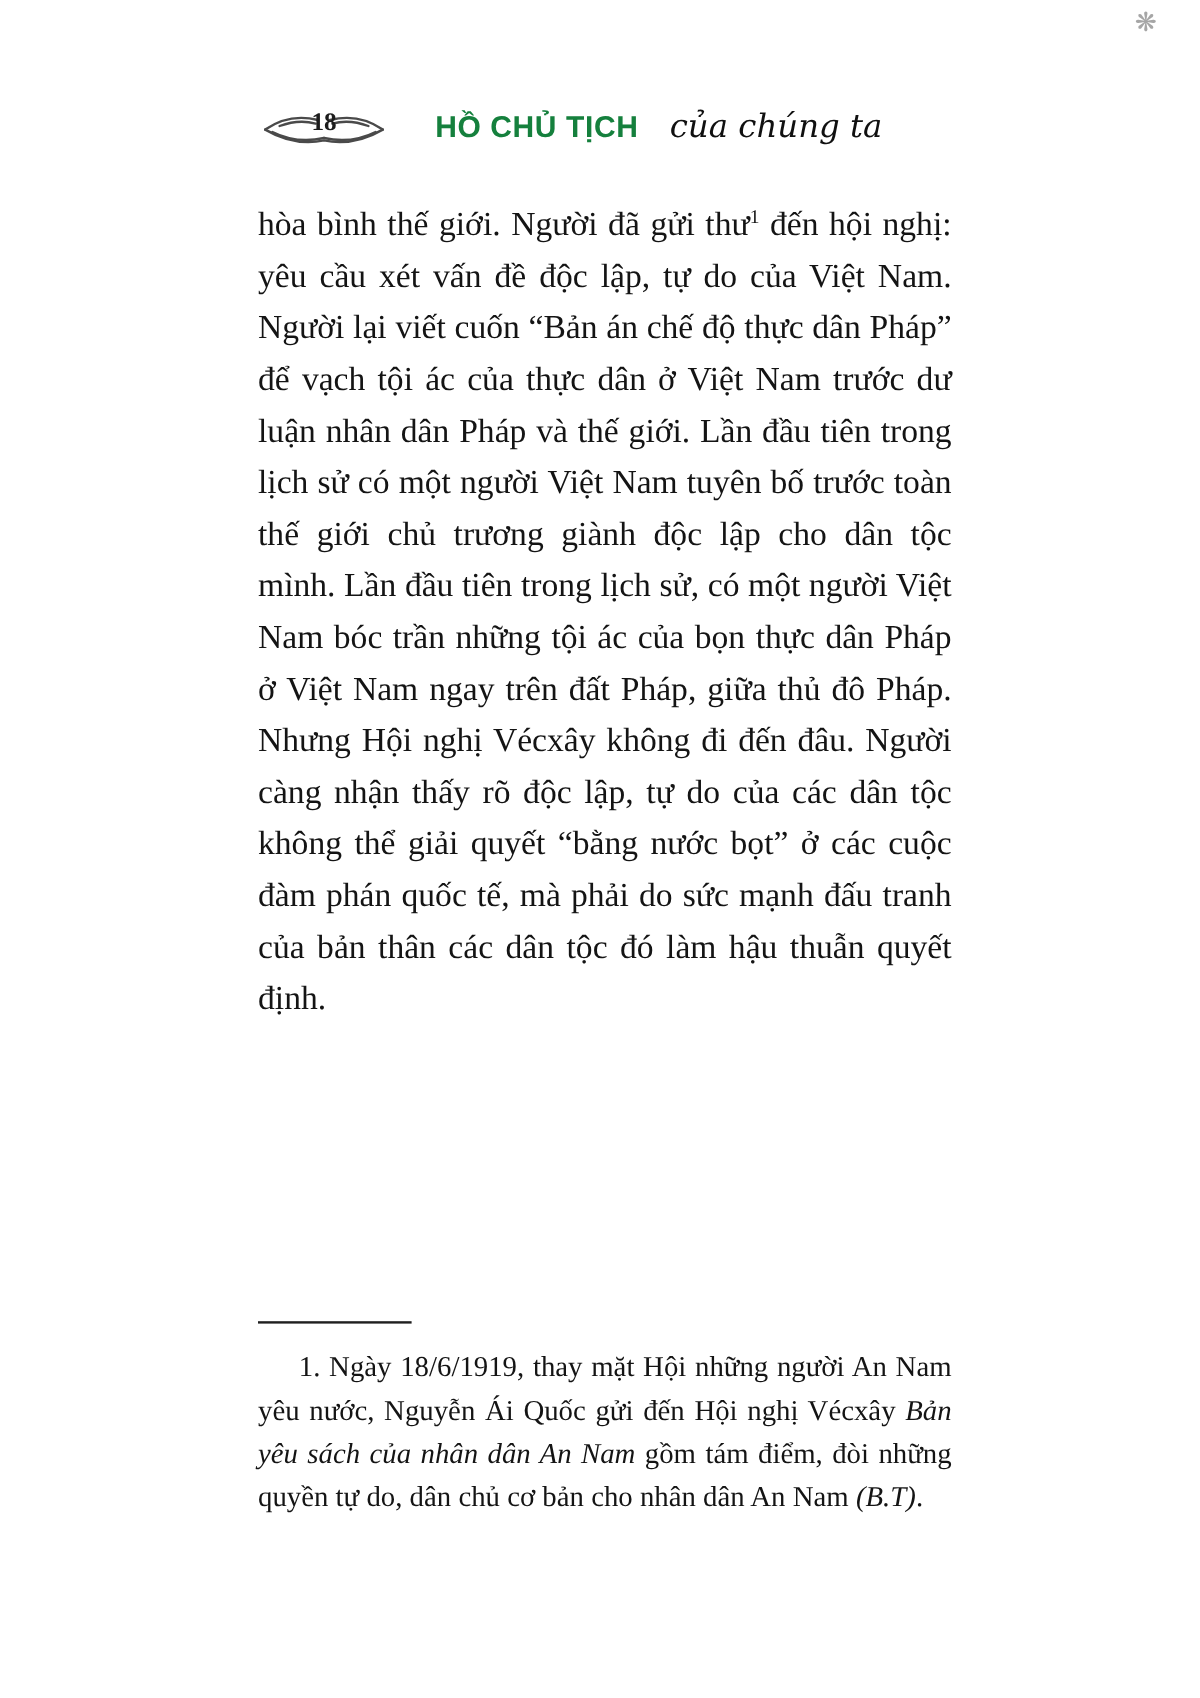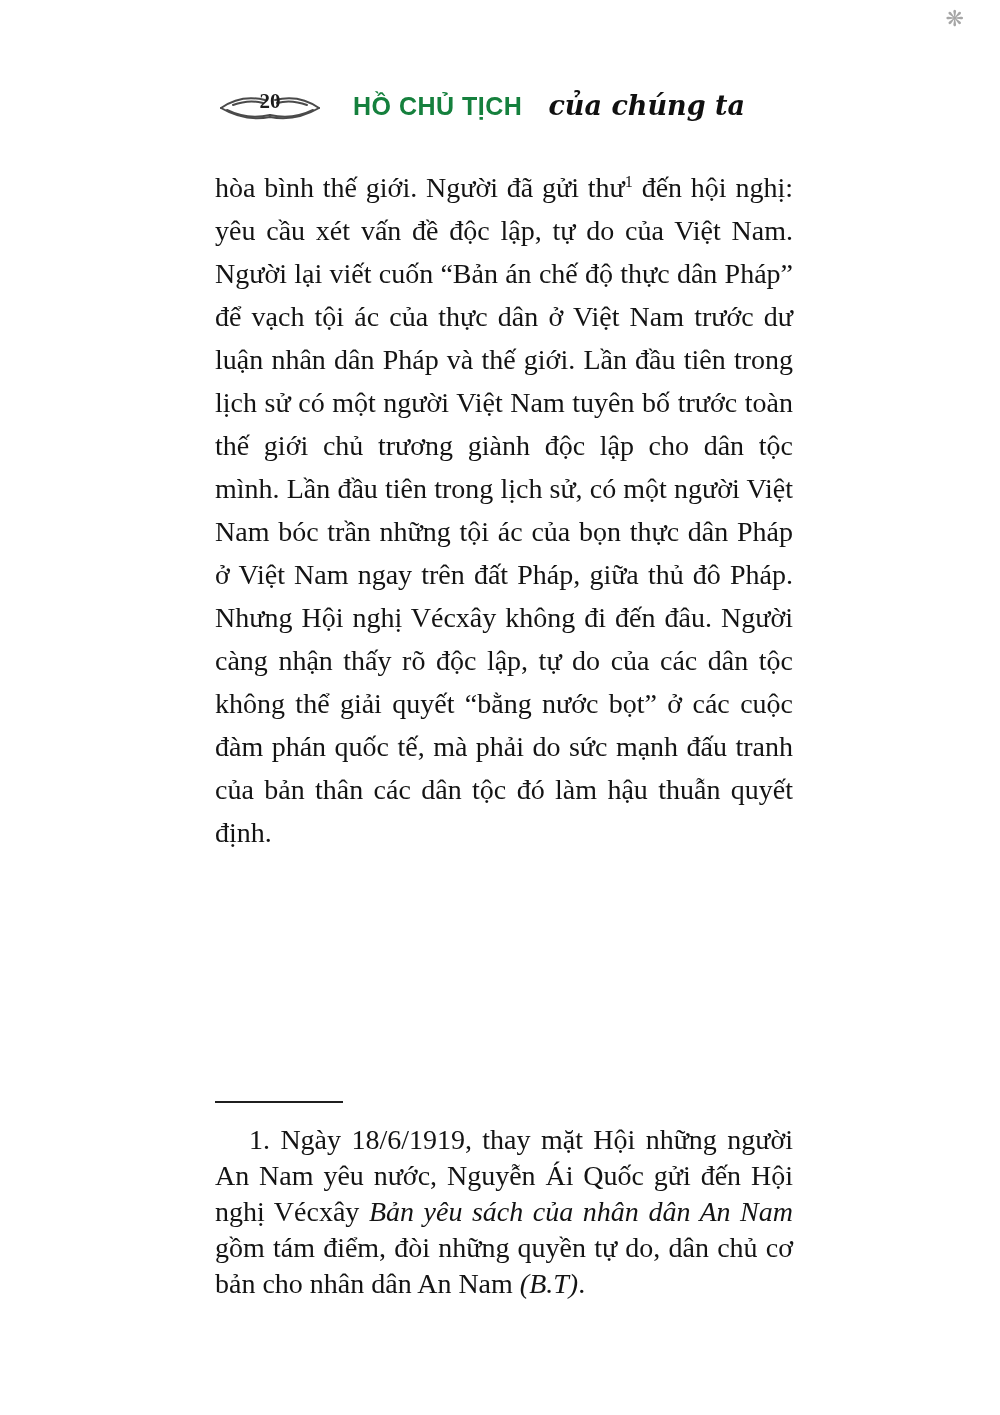--- a/index.html
+++ b/index.html
@@ -55,21 +55,21 @@
   .title-main {
     font-family:"Liberation Sans", sans-serif;
     font-weight:bold;
     font-size:25px;
     letter-spacing:0.5px;
     color:#15803d;
   }
   .title-sub {
     font-family:"DejaVu Serif", serif;
     font-style:italic;
-    font-weight:700;
+    font-weight:400;
     font-size:27px;
     margin-left:22px;
     color:#101010;
   }
   .body-text {
     position:absolute;
     top:166px;
     left:215px;
     width:578px;
     font-size:28px;
@@ -88,21 +88,21 @@
     top:1101px;
     left:215px;
     width:128px;
     border-top:2px solid #1f1f1f;
   }
   .footnote {
     position:absolute;
     top:1122px;
     left:215px;
     width:578px;
-    font-size:28px;
+    font-size:24px;
     line-height:36px;
     text-align:justify;
     text-indent:34px;
   }
   .footnote i { font-style:italic; }
 </style>
 </head>
 <body>
 
 <div class="page">
@@ -115,21 +115,21 @@
         <g fill="none" stroke="#4a4a4a" stroke-width="2" stroke-linecap="round">
           <path d="M6 24 Q30 38 55 33 Q80 38 104 24"></path>
           <path d="M6 24 Q26 10 50 16"></path>
           <path d="M104 24 Q84 10 60 16"></path>
           <path d="M12 26 Q32 36 55 31"></path>
           <path d="M98 26 Q78 36 55 31"></path>
           <path d="M18 21 Q34 15 48 19"></path>
           <path d="M92 21 Q76 15 62 19"></path>
         </g>
       </svg>
-      <span class="page-number">20</span>
+      <span class="page-number">18</span>
     </div>
     <div class="title-block">
       <span class="title-main">HỒ CHỦ TỊCH</span>
       <span class="title-sub">của chúng ta</span>
     </div>
   </div>
 
   <div class="body-text">
     <p><span>hòa bình thế giới. Người đã gửi thư</span><sup class="fn-marker">1</sup><span> đến hội nghị: yêu cầu xét vấn đề độc lập, tự do của Việt Nam. Người lại viết cuốn “Bản án chế độ thực dân Pháp” để vạch tội ác của thực dân ở Việt Nam trước dư luận nhân dân Pháp và thế giới. Lần đầu tiên trong lịch sử có một người Việt Nam tuyên bố trước toàn thế giới chủ trương giành độc lập cho dân tộc mình. Lần đầu tiên trong lịch sử, có một người Việt Nam bóc trần những tội ác của bọn thực dân Pháp ở Việt Nam ngay trên đất Pháp, giữa thủ đô Pháp. Nhưng Hội nghị Vécxây không đi đến đâu. Người càng nhận thấy rõ độc lập, tự do của các dân tộc không thể giải quyết “bằng nước bọt” ở các cuộc đàm phán quốc tế, mà phải do sức mạnh đấu tranh của bản thân các dân tộc đó làm hậu thuẫn quyết định.</span></p>
   </div>

